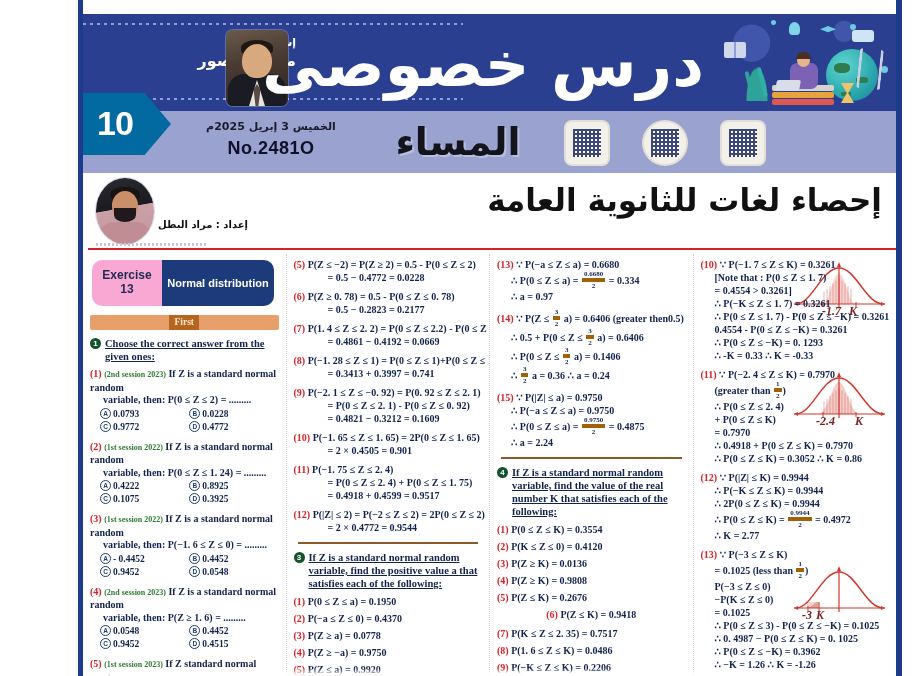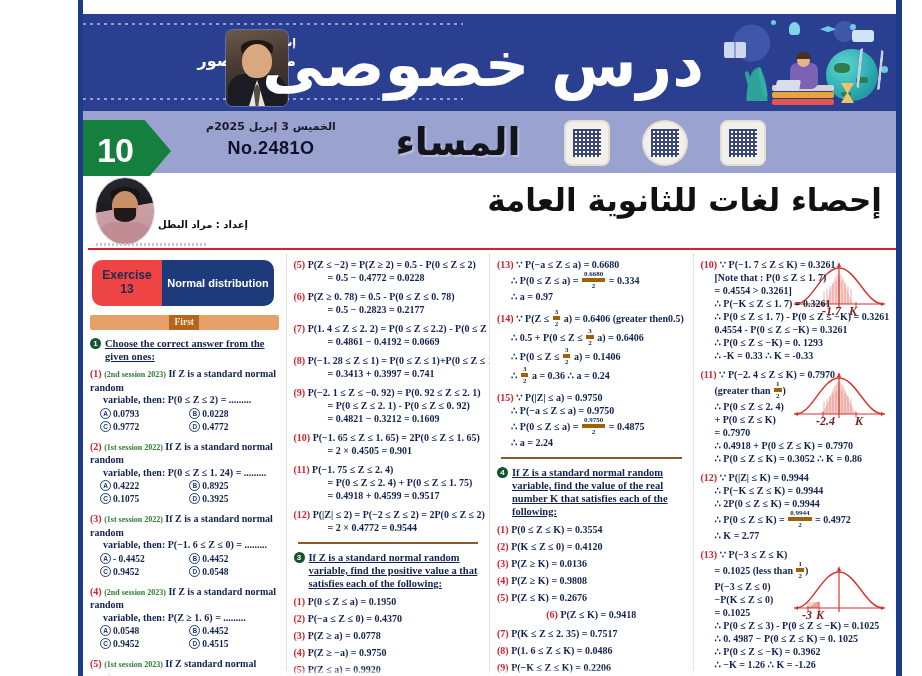--- a/index.html
+++ b/index.html
@@ -77,21 +77,21 @@
     background:#7fd4e8;}
   .il-cap{position:absolute;right:60px;top:12px;width:16px;height:7px;background:#6fc9e0;
     clip-path:polygon(50% 0,100% 45%,50% 90%,0 45%);}
   .il-book-ic{position:absolute;right:150px;top:28px;width:22px;height:16px;background:#cfd8ec;border-radius:2px;}
   .il-book-ic:after{content:"";position:absolute;left:10px;top:0;width:2px;height:16px;background:#8fa0d8;}
   .il-chat{position:absolute;right:22px;top:16px;width:22px;height:12px;background:#cfe4f5;border-radius:3px;}
   .il-dot{position:absolute;border-radius:50%;background:#6fc9e0;}
 
   
   .subbar{position:absolute;left:83px;top:111px;width:813px;height:62px;background:#9aa2cf;}
-  .numflag{position:absolute;left:83px;top:120px;width:88px;height:62px;background:#15803d;
+  .numflag{position:absolute;left:83px;top:93px;width:88px;height:62px;background:#0369a1;
     clip-path:polygon(0 0,70% 0,100% 50%,70% 100%,0 100%);}
   .numflag span{position:absolute;left:14px;top:11px;color:#fff;font-size:34px;font-weight:bold;
     font-family:"Liberation Sans",sans-serif;letter-spacing:-1px;}
   .date-ar{position:absolute;left:196px;top:120px;width:150px;text-align:center;color:#1b1b2b;
     font-family:"DejaVu Sans",sans-serif;font-size:11px;font-weight:bold;direction:rtl;}
   .issue-no{position:absolute;left:196px;top:138px;width:150px;text-align:center;color:#10102a;
     font-family:"Liberation Sans",sans-serif;font-size:18px;font-weight:bold;letter-spacing:.5px;}
   .paper-logo{position:absolute;left:398px;top:116px;width:120px;height:52px;
     display:flex;align-items:center;justify-content:center;}
   .paper-logo span{font-family:"DejaVu Sans",sans-serif;font-size:38px;font-weight:bold;color:#14141c;
@@ -128,21 +128,21 @@
     background-image:repeating-linear-gradient(to right,#c8c8d4 0 2px,transparent 2px 4px);}
 
   
   .cols{position:absolute;left:83px;top:254px;width:813px;height:422px;display:flex;}
   .col{position:relative;flex:1 1 0;padding:4px 7px 0 7px;overflow:hidden;}
   .col + .col{border-left:1px dotted #cfcfd8;}
 
   
   .exbadge{display:flex;align-items:stretch;width:182px;height:46px;border-radius:10px;overflow:hidden;
     margin:2px 0 9px 2px;}
-  .exbadge .ex-left{background:#ef4444;width:70px;display:flex;flex-direction:column;align-items:center;
+  .exbadge .ex-left{background:#f9a8d4;width:70px;display:flex;flex-direction:column;align-items:center;
     justify-content:center;color:#1d2a52;font-family:"Liberation Sans",sans-serif;font-weight:bold;}
   .exbadge .ex-left .ex-t{font-size:12px;line-height:13px;}
   .exbadge .ex-left .ex-n{font-size:12px;line-height:15px;}
   .exbadge .ex-right{background:#1d3a7a;flex:1;display:flex;align-items:center;justify-content:center;
     color:#fff;font-family:"Liberation Sans",sans-serif;font-size:11px;font-weight:bold;text-align:center;
     padding:0 4px;}
 
   .firstbar{display:flex;align-items:center;height:15px;margin:0 0 7px 0;
     background:#e8a06a;border-radius:2px;overflow:hidden;flex-direction:column;}
   .firstbar .fb-tag{background:#b5651f;color:#ffe9c9;font-size:9.5px;font-weight:bold;

